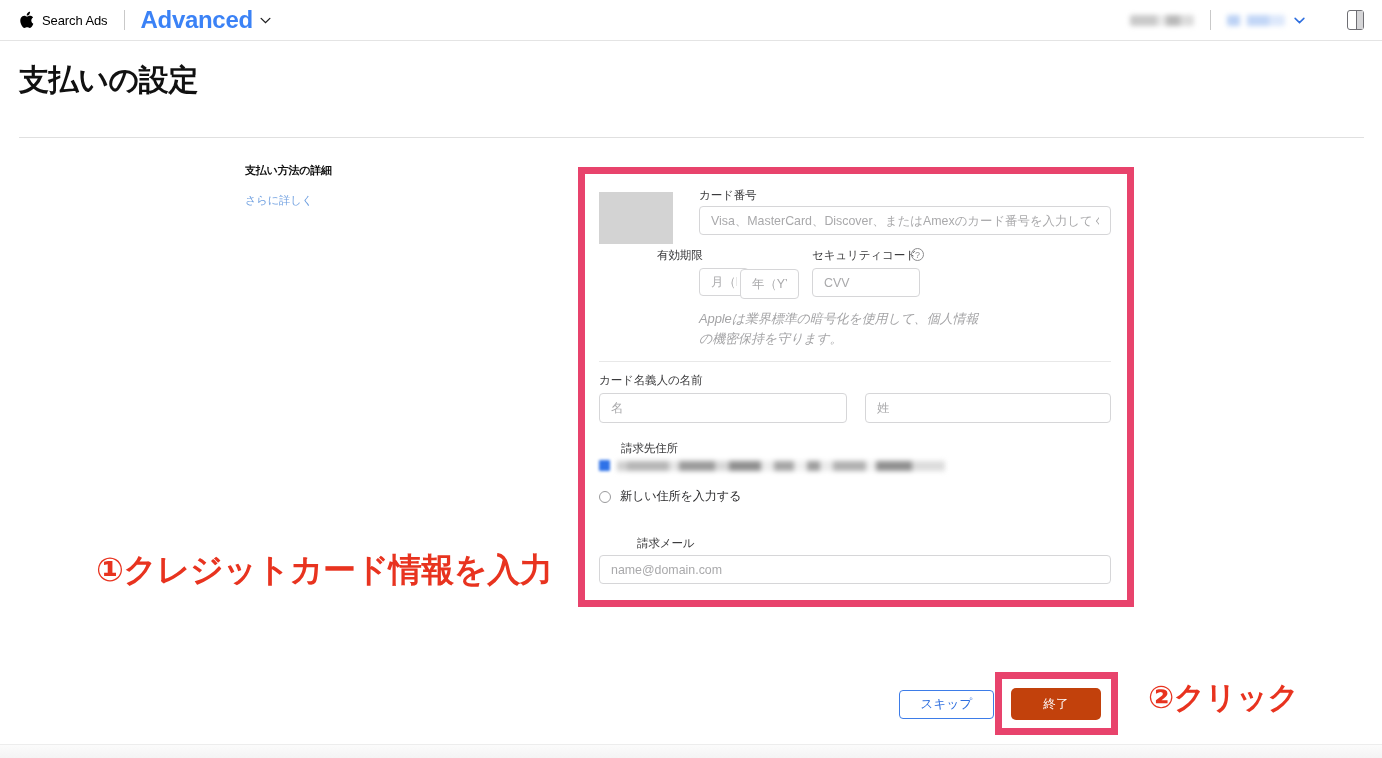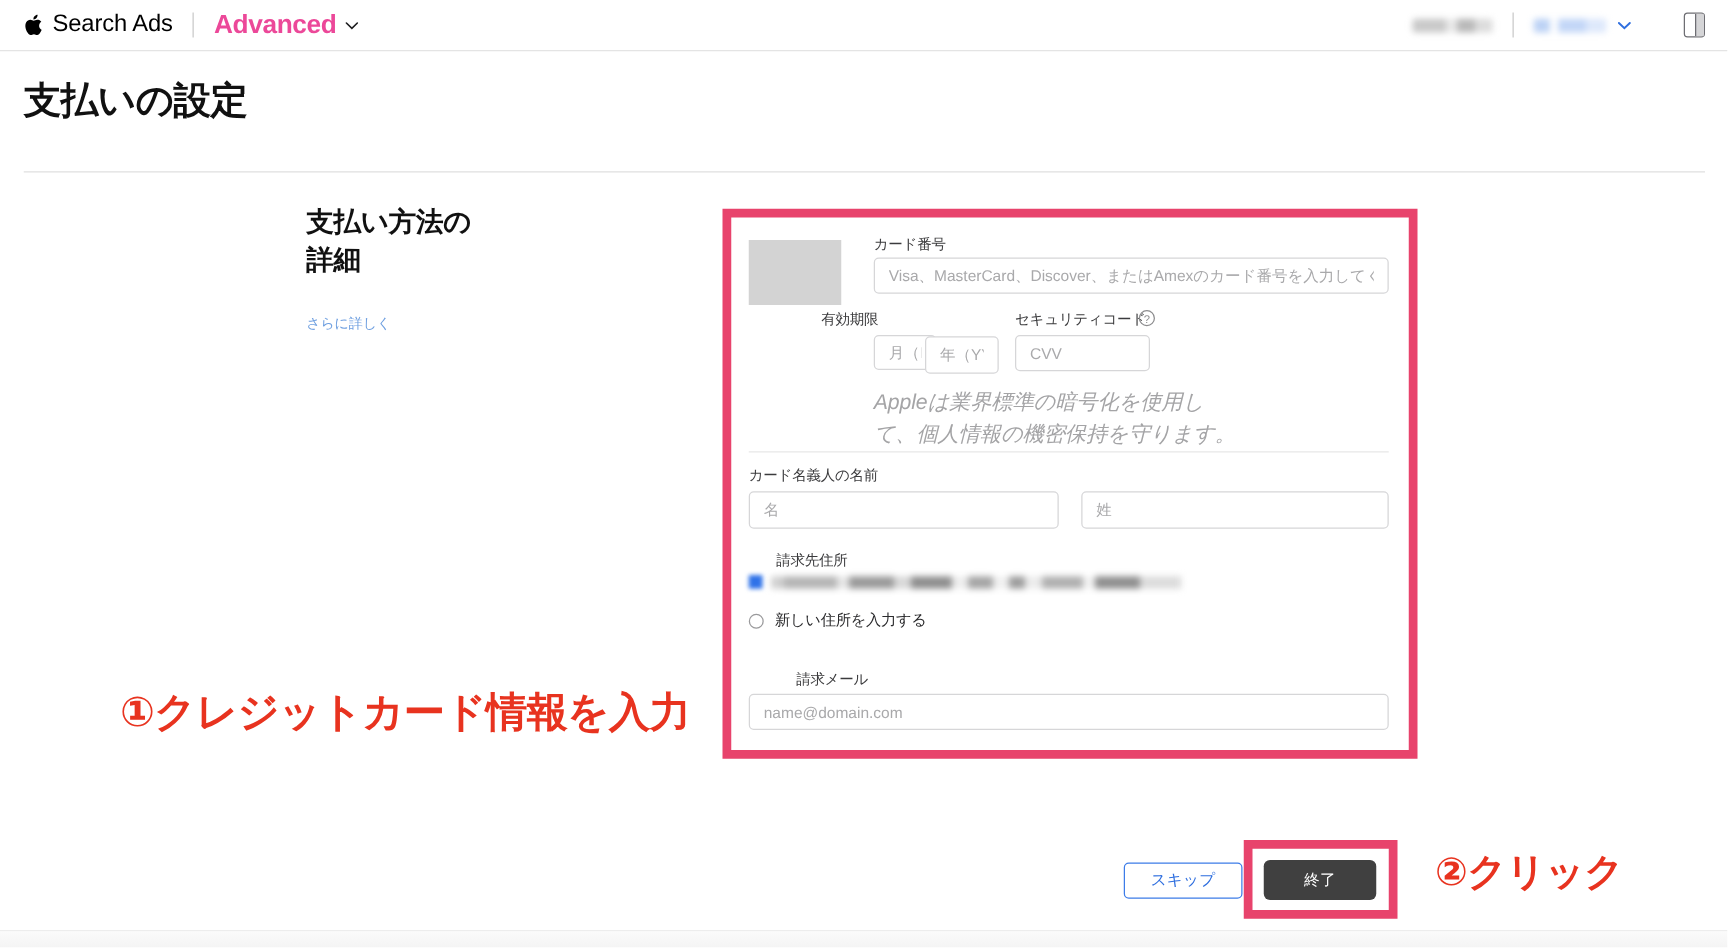--- a/index.html
+++ b/index.html
@@ -34,41 +34,41 @@
     align-items: center;
     margin-left: 19px;
   }
   .apple-logo {
     width: 15px;
     height: 18px;
     display: block;
     margin-right: 8px;
   }
   .brand-text {
-    font-size: 19px;
+    font-size: 13px;
     font-weight: 400;
     letter-spacing: -0.1px;
     color: #000;
   }
   .nav-divider {
     width: 1px;
     height: 20px;
     background: #c9c9c9;
     margin: 0 16px;
   }
   .adv-group {
     display: flex;
     align-items: center;
     gap: 7px;
   }
   .adv-text {
-    font-size: 21px;
+    font-size: 24px;
     font-weight: 600;
     letter-spacing: -0.3px;
-    color: #ec4899;
+    color: #3b82f6;
   }
   .chev {
     width: 11px;
     height: 7px;
   }
   .topbar-right {
     margin-left: auto;
     display: flex;
     align-items: center;
     margin-right: 18px;
@@ -137,25 +137,25 @@
   }
 
   
   .desc-col {
     position: absolute;
     left: 245px;
     top: 163px;
     width: 132px;
   }
   .desc-heading {
-    font-size: 22px;
+    font-size: 11px;
     font-weight: 700;
     letter-spacing: -0.2px;
     color: #111;
-    margin-bottom: 26px;
+    margin-bottom: 12px;
   }
   .desc-para {
     font-size: 11.2px;
     line-height: 1.18;
     color: #b3b3b5;
     margin: 0 0 14px 0;
     letter-spacing: -0.1px;
   }
   .desc-link {
     font-size: 11.2px;
@@ -235,21 +235,21 @@
     text-align: center;
     box-sizing: border-box;
   }
   #in-cvv { left: 812px; top: 268px; width: 108px; height: 29px; }
 
   .encrypt-note {
     position: absolute;
     left: 699px;
     top: 309px;
     width: 290px;
-    font-size: 17px;
+    font-size: 13px;
     font-style: italic;
     line-height: 1.5;
     color: #a4a4a6;
     letter-spacing: -0.1px;
   }
 
   .sect-rule {
     position: absolute;
     left: 599px;
     top: 361px;
@@ -350,21 +350,21 @@
     box-sizing: border-box;
   }
   .btn-finish {
     position: absolute;
     left: 1011px;
     top: 688px;
     width: 90px;
     height: 32px;
     border: none;
     border-radius: 5px;
-    background: #404040;
+    background: #c2410c;
     color: #ffffff;
     font-size: 12.5px;
     font-family: "Liberation Sans", "DejaVu Sans", sans-serif;
     letter-spacing: 0.2px;
     cursor: pointer;
   }
   .finish-hl {
     position: absolute;
     left: 995px;
     top: 672px;

